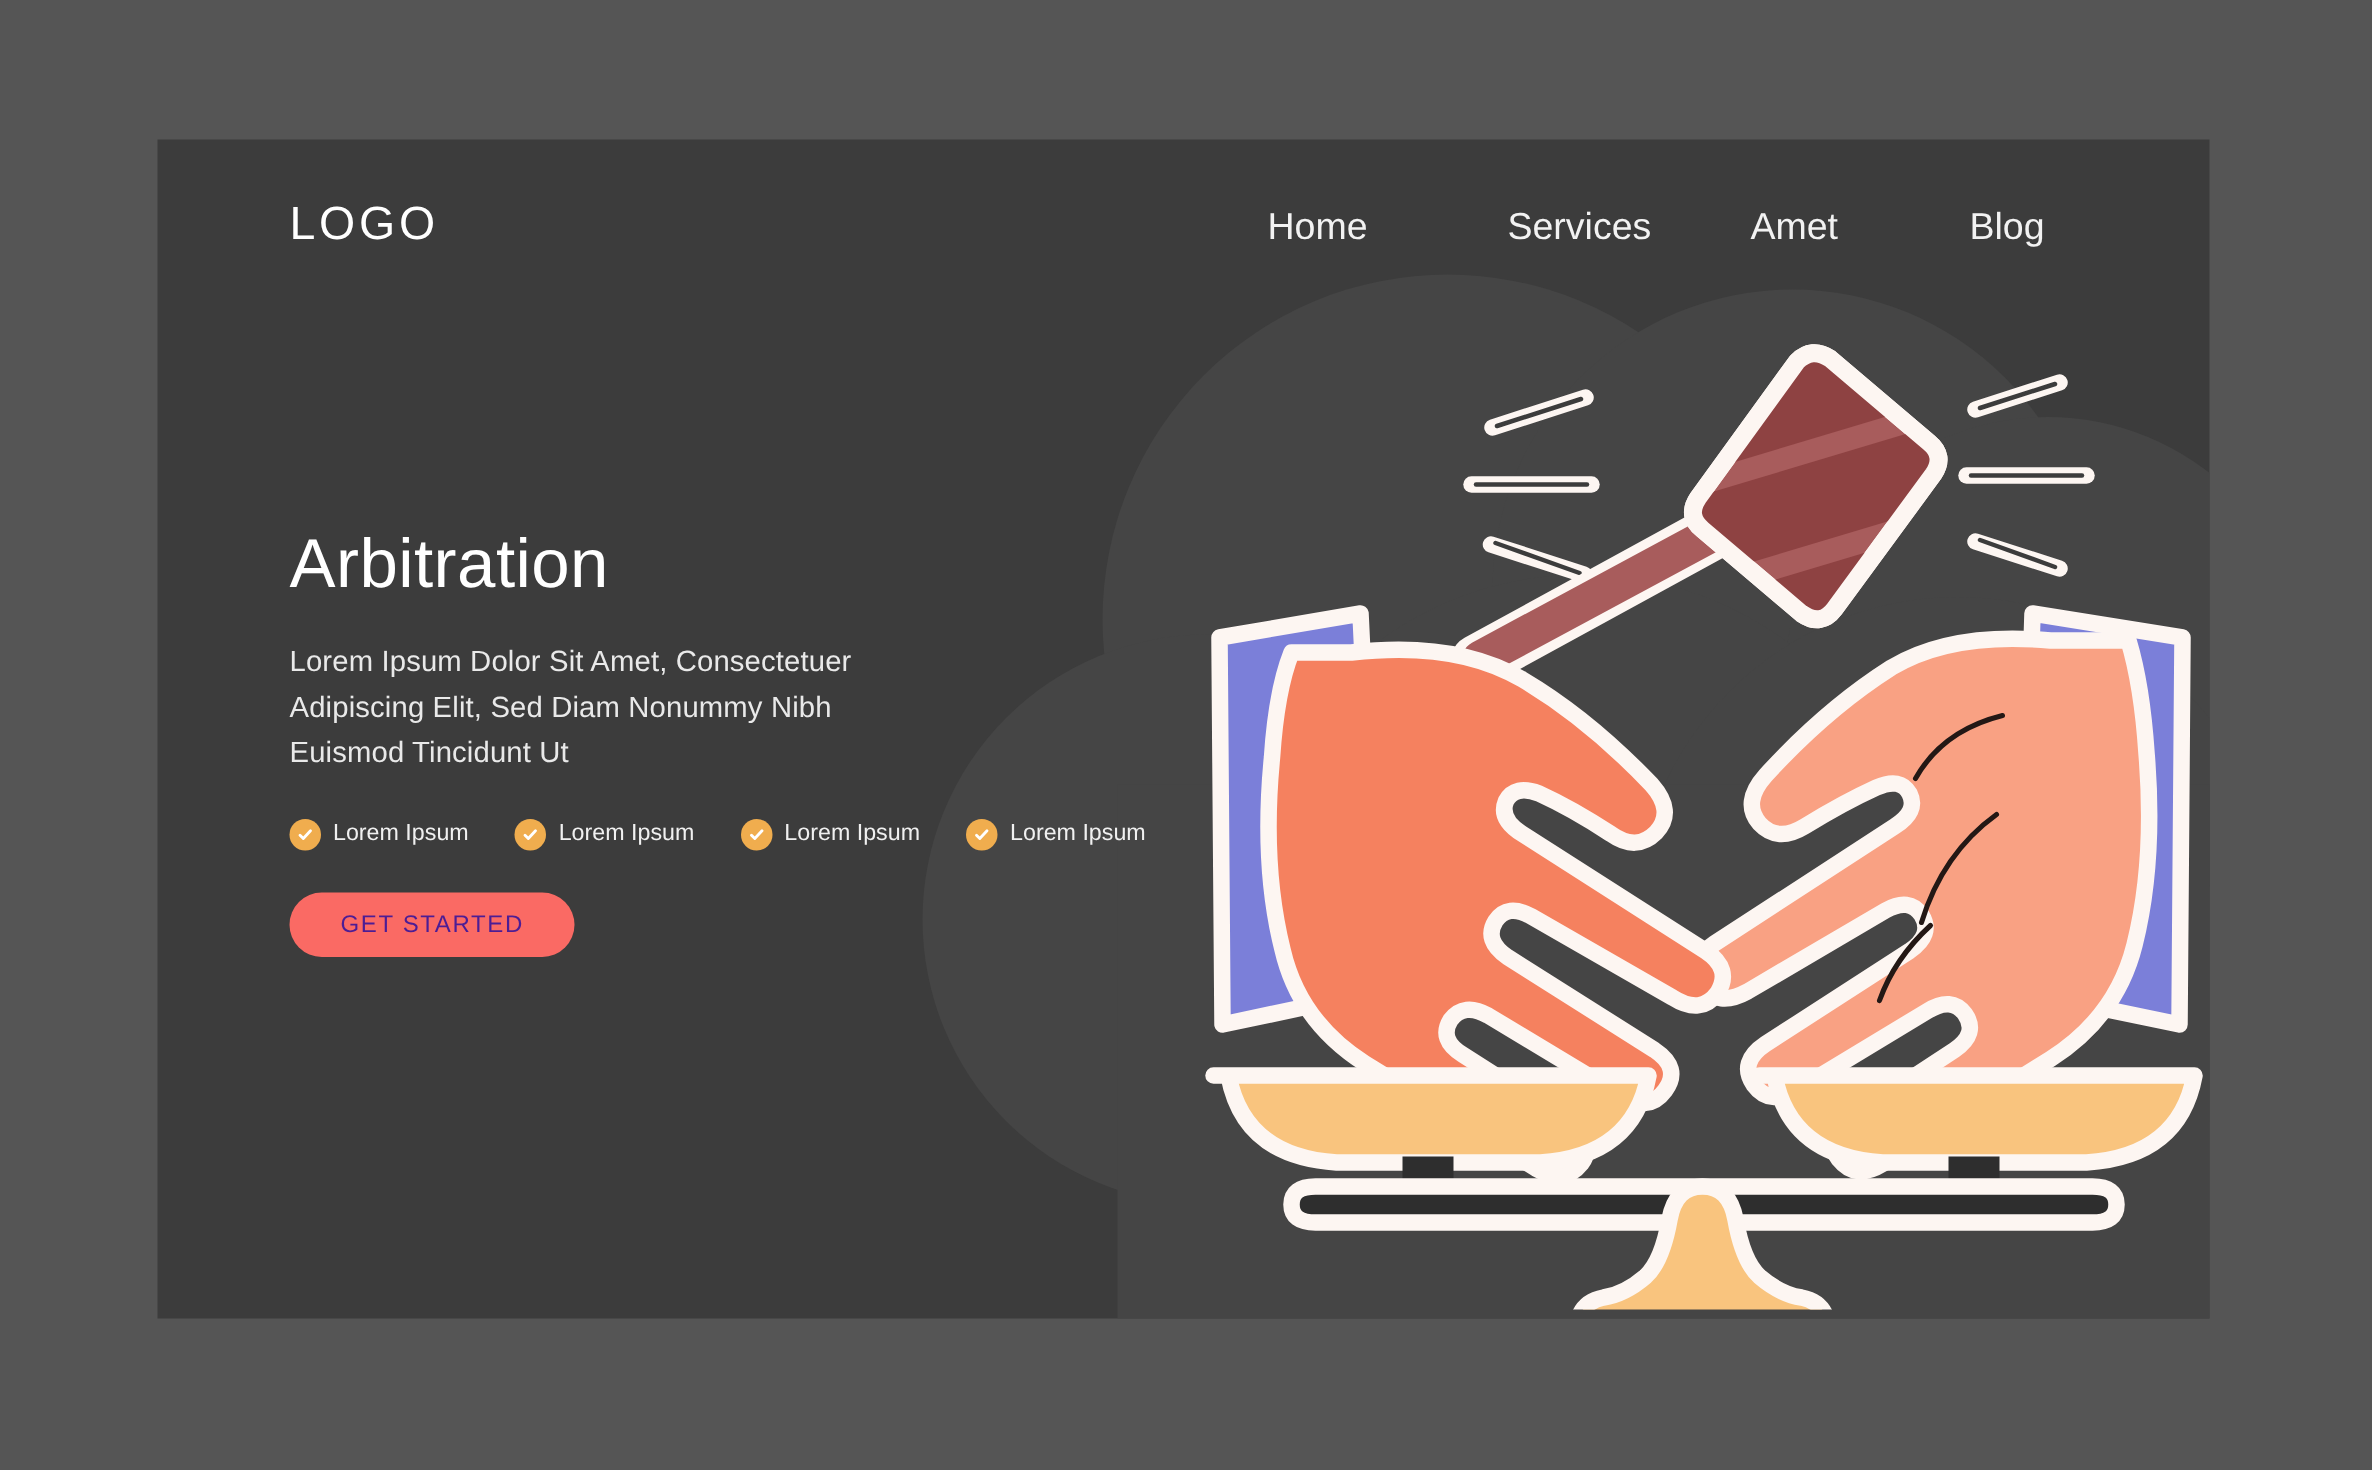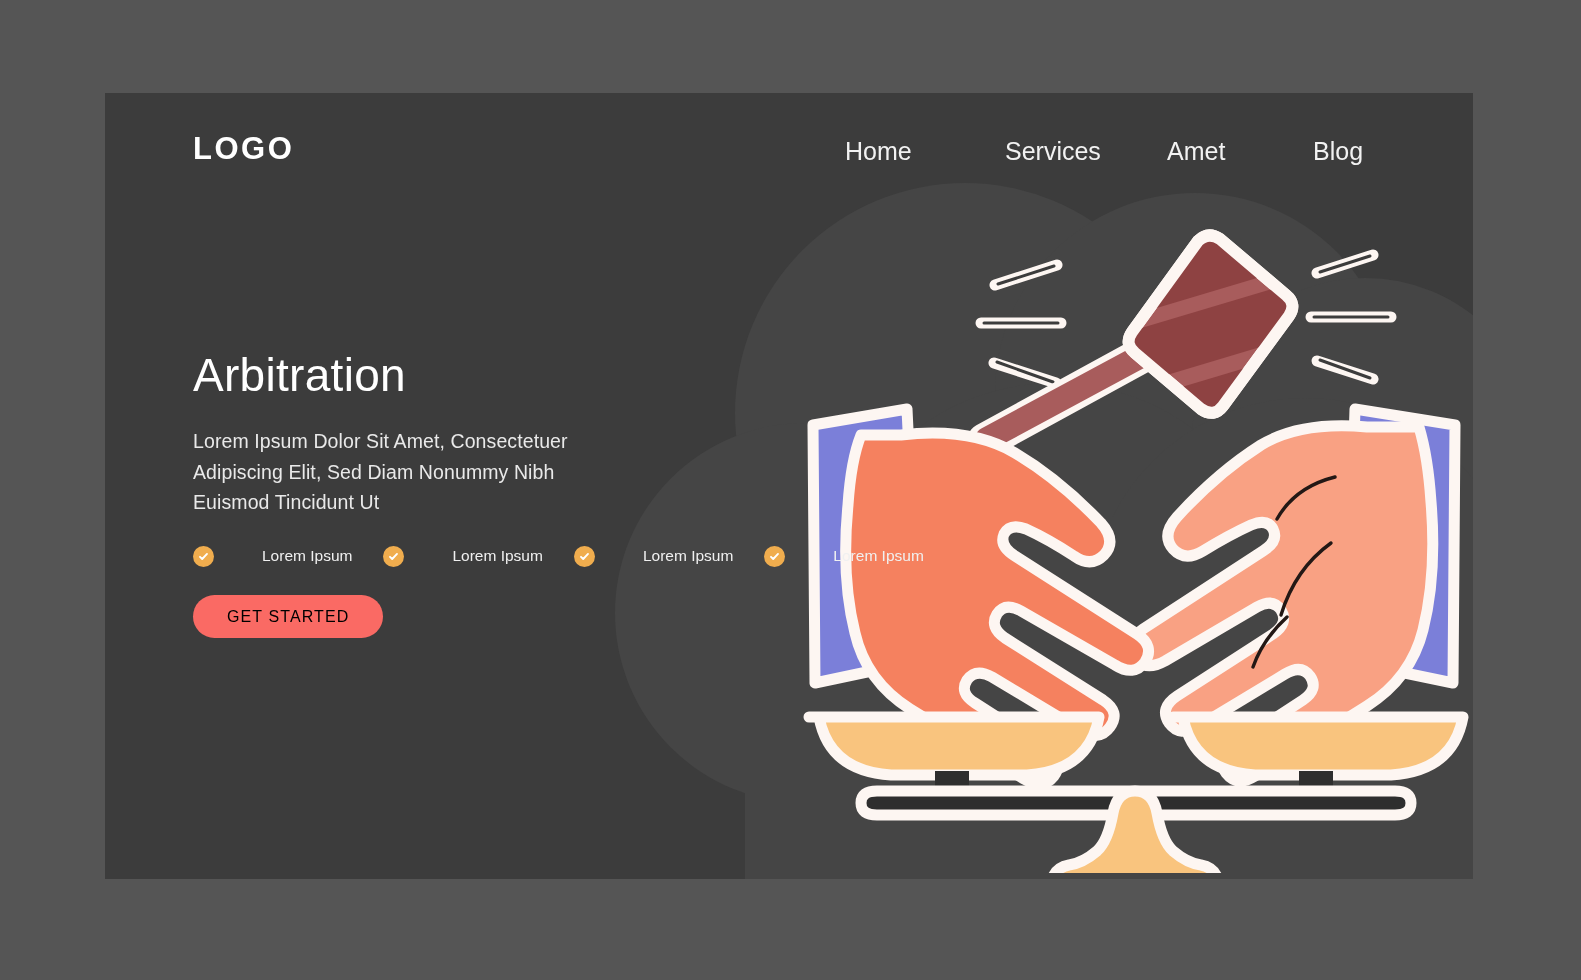--- a/index.html
+++ b/index.html
@@ -51,21 +51,21 @@
     display: flex;
     align-items: center;
     z-index: 6;
   }
 
   .logo {
     position: absolute;
     left: 88px;
     top: 40px;
     font-size: 31px;
-    font-weight: bold;
+    font-weight: normal;
     color: #ffffff;
     letter-spacing: 2.5px;
     line-height: 1;
   }
 
   .nav {
     position: absolute;
     left: 740px;
     top: 45px;
     display: flex;
@@ -114,21 +114,20 @@
   .features {
     margin-top: 28px;
     display: flex;
     align-items: center;
   }
   .feature {
     display: flex;
     align-items: center;
     margin-right: 31px;
     cursor: default;
-    gap: 40px;
   }
   .feature:last-child { margin-right: 0; }
 
   .check-badge {
     width: 21px;
     height: 21px;
     border-radius: 50%;
     background: #f0ad4e;
     display: flex;
     align-items: center;
@@ -142,21 +141,21 @@
     font-size: 15.5px;
     color: #f0f0f0;
     line-height: 1;
     white-space: nowrap;
   }
 
   .cta {
     display: inline-block;
     margin-top: 28px;
     background: #fa6a64;
-    color: #000000;
+    color: #4c1d95;
     border: none;
     border-radius: 999px;
     padding: 0 34px;
     height: 43px;
     line-height: 43px;
     font-size: 16px;
     font-family: "Liberation Sans", sans-serif;
     letter-spacing: 1.1px;
     cursor: pointer;
   }

